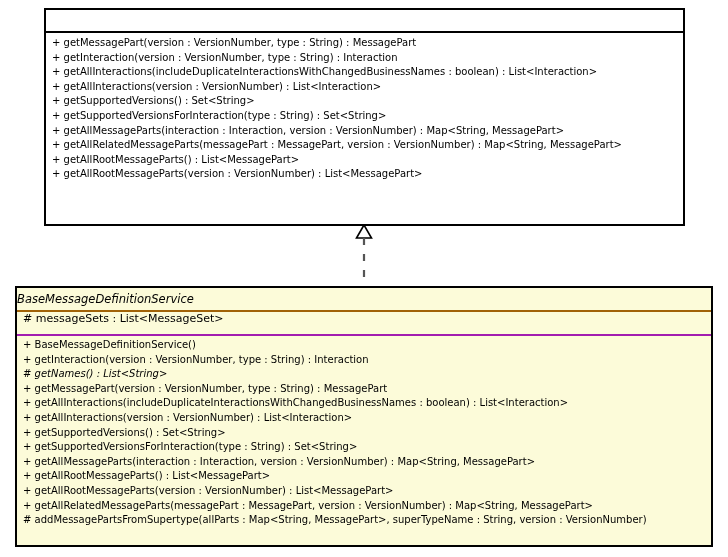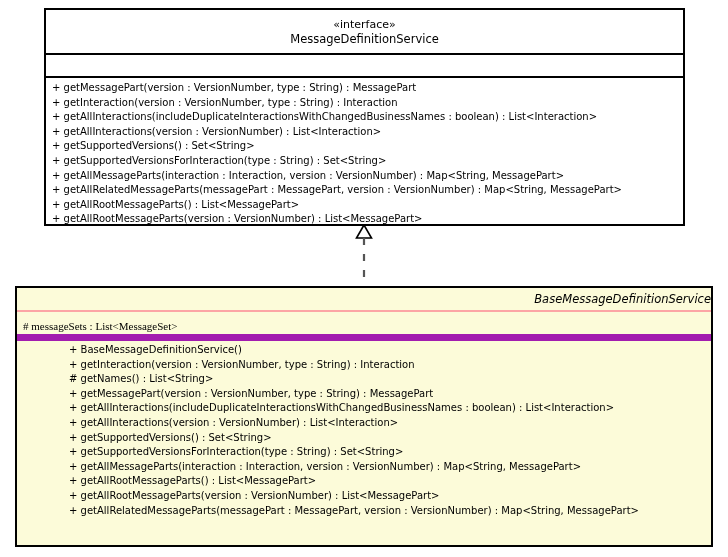--- a/index.html
+++ b/index.html
@@ -59,50 +59,49 @@
   
   #class-box {
     left: 15px;
     top: 286px;
     width: 698px;
     height: 261px;
     background: #fcfbd9;
   }
   #class-header {
     height: 22px;
-    border-bottom: 2px solid #fca5a5;
+    border-bottom: 2px solid #a16207;
     display: flex;
     align-items: center;
-    justify-content: flex-end;
+    justify-content: flex-start;
   }
   #class-name {
     font-size: 11.5px;
     font-style: italic;
     color: #000;
   }
   #class-attributes {
     height: 22px;
-    border-bottom: 7px solid #a21caf;
+    border-bottom: 2px solid #a21caf;
     display: flex;
-    align-items: flex-end;
-    font-family: Liberation Serif, serif;
+    align-items: flex-start;
   }
   #class-methods {
-    padding: 2px 0 2px 16px;
-    margin-left: 30px;
+    padding: 2px 0 2px 0;
   }
 
   .member-row {
     font-size: 10px;
     line-height: 14.6px;
     white-space: nowrap;
     padding-left: 6px;
     color: #000;
   }
   .member-row.abstract {
+    font-style: italic;
   }
   .attr-row {
     font-size: 11px;
     line-height: 14.6px;
     white-space: nowrap;
     padding-left: 6px;
     color: #000;
   }
 
   
@@ -111,24 +110,20 @@
     left: 352px;
     top: 224px;
     width: 24px;
     height: 64px;
   }
 </style>
 </head>
 <body>
 
 <div class="uml-box" id="interface-box">
-  <div id="interface-header">
-    <div id="interface-stereotype">«interface»</div>
-    <div id="interface-name">MessageDefinitionService</div>
-  </div>
   <div id="interface-attributes"></div>
   <div id="interface-methods">
     <div class="member-row">+ getMessagePart(version : VersionNumber, type : String) : MessagePart</div>
     <div class="member-row">+ getInteraction(version : VersionNumber, type : String) : Interaction</div>
     <div class="member-row">+ getAllInteractions(includeDuplicateInteractionsWithChangedBusinessNames : boolean) : List&lt;Interaction&gt;</div>
     <div class="member-row">+ getAllInteractions(version : VersionNumber) : List&lt;Interaction&gt;</div>
     <div class="member-row">+ getSupportedVersions() : Set&lt;String&gt;</div>
     <div class="member-row">+ getSupportedVersionsForInteraction(type : String) : Set&lt;String&gt;</div>
     <div class="member-row">+ getAllMessageParts(interaction : Interaction, version : VersionNumber) : Map&lt;String, MessagePart&gt;</div>
     <div class="member-row">+ getAllRelatedMessageParts(messagePart : MessagePart, version : VersionNumber) : Map&lt;String, MessagePart&gt;</div>
@@ -157,14 +152,15 @@
     <div class="member-row abstract"># getNames() : List&lt;String&gt;</div>
     <div class="member-row">+ getMessagePart(version : VersionNumber, type : String) : MessagePart</div>
     <div class="member-row">+ getAllInteractions(includeDuplicateInteractionsWithChangedBusinessNames : boolean) : List&lt;Interaction&gt;</div>
     <div class="member-row">+ getAllInteractions(version : VersionNumber) : List&lt;Interaction&gt;</div>
     <div class="member-row">+ getSupportedVersions() : Set&lt;String&gt;</div>
     <div class="member-row">+ getSupportedVersionsForInteraction(type : String) : Set&lt;String&gt;</div>
     <div class="member-row">+ getAllMessageParts(interaction : Interaction, version : VersionNumber) : Map&lt;String, MessagePart&gt;</div>
     <div class="member-row">+ getAllRootMessageParts() : List&lt;MessagePart&gt;</div>
     <div class="member-row">+ getAllRootMessageParts(version : VersionNumber) : List&lt;MessagePart&gt;</div>
     <div class="member-row">+ getAllRelatedMessageParts(messagePart : MessagePart, version : VersionNumber) : Map&lt;String, MessagePart&gt;</div>
+    <div class="member-row"># addMessagePartsFromSupertype(allParts : Map&lt;String, MessagePart&gt;, superTypeName : String, version : VersionNumber)</div>
   </div>
 </div>
 
 </body></html>

